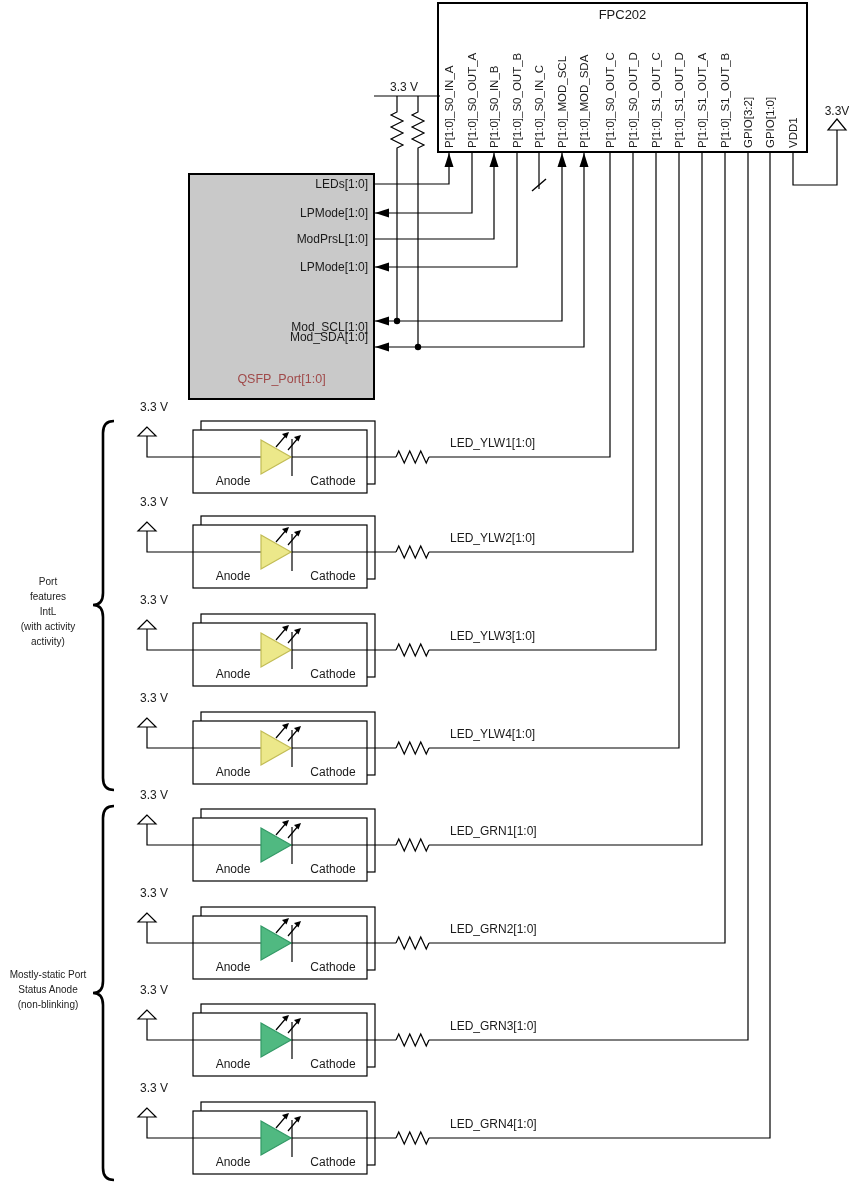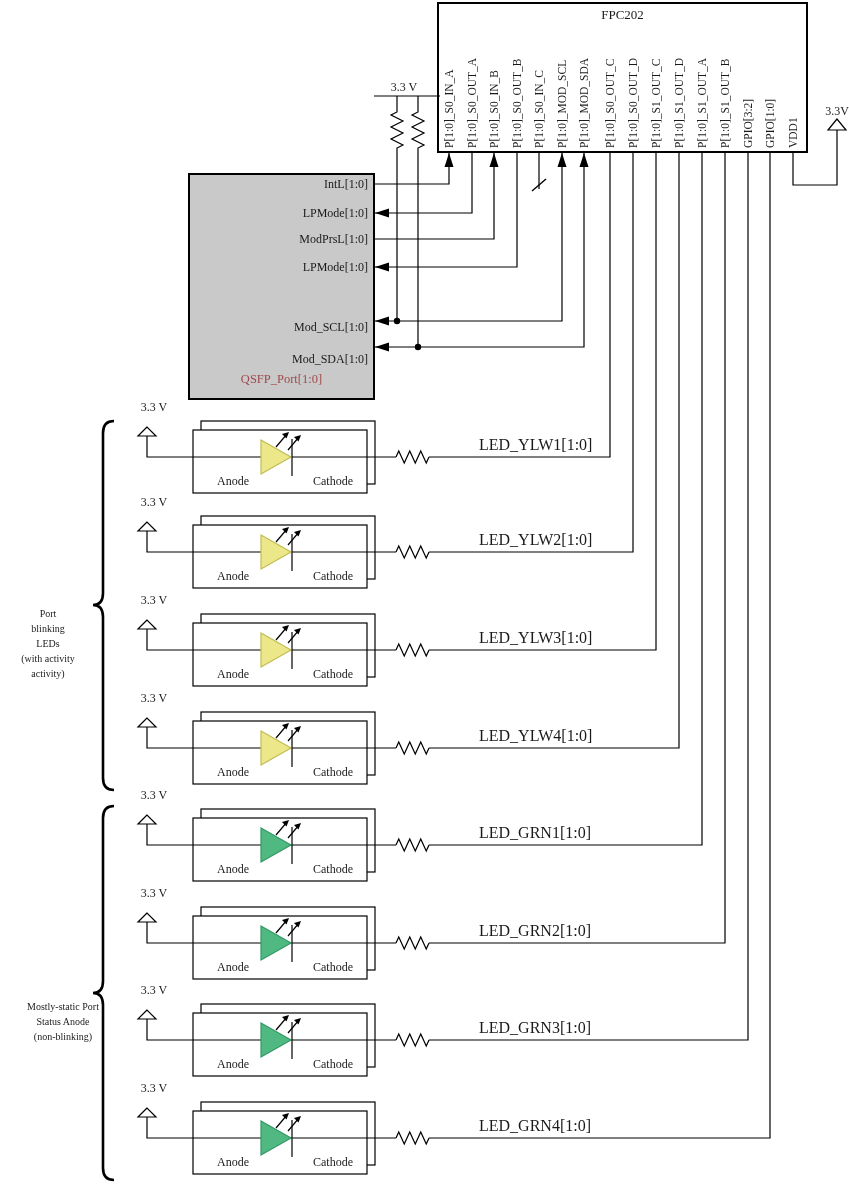--- a/index.html
+++ b/index.html
@@ -1,34 +1,34 @@
 <!DOCTYPE html>
 <html style="--qsfp-fill: #C9C9C9; --qsfp-label: #A04A4A; --wire: #000000;"><head>
 <meta charset="utf-8">
 <style>
   html,body{margin:0;padding:0;background:#fff;}
   #canvas{position:relative;width:849px;height:1201px;background:#fff;overflow:hidden;
-          font-family:Liberation Serif, serif;color:#1a1a1a;}
+          font-family:Liberation Sans, sans-serif;color:#1a1a1a;}
   #wires{position:absolute;left:0;top:0;}
   .txt{position:absolute;white-space:nowrap;}
   .fpc-title{left:438px;top:7px;width:369px;text-align:center;font-size:13px;}
   .pin-label{height:16px;line-height:16px;width:132px;font-size:11.5px;
              transform-origin:left bottom;transform:rotate(-90deg);top:132px;text-align:left;}
   .qsfp-pin{left:196px;width:172px;text-align:right;font-size:12px;height:16px;line-height:16px;}
   .qsfp-title{left:189px;top:372px;width:185px;text-align:center;font-size:12.5px;
               color:var(--qsfp-label,#A04A4A);}
   .supply{width:64px;text-align:center;font-size:12px;}
   .rail-supply{left:374px;top:80px;width:60px;text-align:center;font-size:12px;}
   .vdd-supply{left:807px;top:104px;width:60px;text-align:center;font-size:12px;}
-  .net{font-size:16px;margin-left:29px;}
+  .net{font-size:12px;}
   .anode{width:60px;text-align:center;font-size:12px;}
   .cathode{width:64px;text-align:center;font-size:12px;}
-  .group{position:absolute;text-align:center;font-size:10px;line-height:15px;color:#222;margin-top:32px;}
+  .group{position:absolute;text-align:center;font-size:10px;line-height:15px;color:#222;}
   .group0{left:2px;top:574px;width:92px;}
-  .group1{left:0px;top:967px;width:96px;padding-left:15px;}
+  .group1{left:0px;top:967px;width:96px;}
   .copyright{left:490px;top:1182px;width:312px;text-align:right;font-size:12px;}
 </style>
 </head>
 <body>
 
 <div id="canvas">
 
   <svg id="wires" width="849" height="1201" viewBox="0 0 849 1201">
     <defs>
       <g id="led-frame" stroke="var(--wire,#000)" stroke-width="1.2" fill="none">
@@ -127,26 +127,26 @@
   <div class="txt pin-label" style="left:618px">P[1:0]_S0_OUT_C</div>
   <div class="txt pin-label" style="left:641px">P[1:0]_S0_OUT_D</div>
   <div class="txt pin-label" style="left:664px">P[1:0]_S1_OUT_C</div>
   <div class="txt pin-label" style="left:687px">P[1:0]_S1_OUT_D</div>
   <div class="txt pin-label" style="left:710px">P[1:0]_S1_OUT_A</div>
   <div class="txt pin-label" style="left:733px">P[1:0]_S1_OUT_B</div>
   <div class="txt pin-label" style="left:756px">GPIO[3:2]</div>
   <div class="txt pin-label" style="left:778px">GPIO[1:0]</div>
   <div class="txt pin-label" style="left:801px">VDD1</div>
 
-  <div class="txt qsfp-pin" style="top:176px">IntL[1:0]</div>
+  <div class="txt qsfp-pin" style="top:176px">LEDs[1:0]</div>
   <div class="txt qsfp-pin" style="top:205px">LPMode[1:0]</div>
   <div class="txt qsfp-pin" style="top:231px">ModPrsL[1:0]</div>
   <div class="txt qsfp-pin" style="top:259px">LPMode[1:0]</div>
   <div class="txt qsfp-pin" style="top:319px">Mod_SCL[1:0]</div>
-  <div class="txt qsfp-pin" style="top:351px">Mod_SDA[1:0]</div>
+  <div class="txt qsfp-pin" style="top:329px">Mod_SDA[1:0]</div>
   <div class="txt qsfp-title">QSFP_Port[1:0]</div>
 
   <div class="txt rail-supply">3.3 V</div>
   <div class="txt vdd-supply">3.3V</div>
 
   <div class="txt supply" style="left:122px;top:400px">3.3 V</div>
   <div class="txt net" style="left:450px;top:436px">LED_YLW1[1:0]</div>
   <div class="txt anode" style="left:203px;top:474px">Anode</div>
   <div class="txt cathode" style="left:301px;top:474px">Cathode</div>
 
@@ -180,22 +180,22 @@
   <div class="txt anode" style="left:203px;top:1057px">Anode</div>
   <div class="txt cathode" style="left:301px;top:1057px">Cathode</div>
 
   <div class="txt supply" style="left:122px;top:1081px">3.3 V</div>
   <div class="txt net" style="left:450px;top:1117px">LED_GRN4[1:0]</div>
   <div class="txt anode" style="left:203px;top:1155px">Anode</div>
   <div class="txt cathode" style="left:301px;top:1155px">Cathode</div>
 
   <div class="group group0">
     <div>Port</div>
-    <div>blinking</div>
-    <div>LEDs</div>
+    <div>features</div>
+    <div>IntL</div>
     <div>(with activity</div>
     <div>activity)</div>
   </div>
   <div class="group group1">
     <div>Mostly-static Port</div>
     <div>Status Anode</div>
     <div>(non-blinking)</div>
   </div>
 
 </div>

